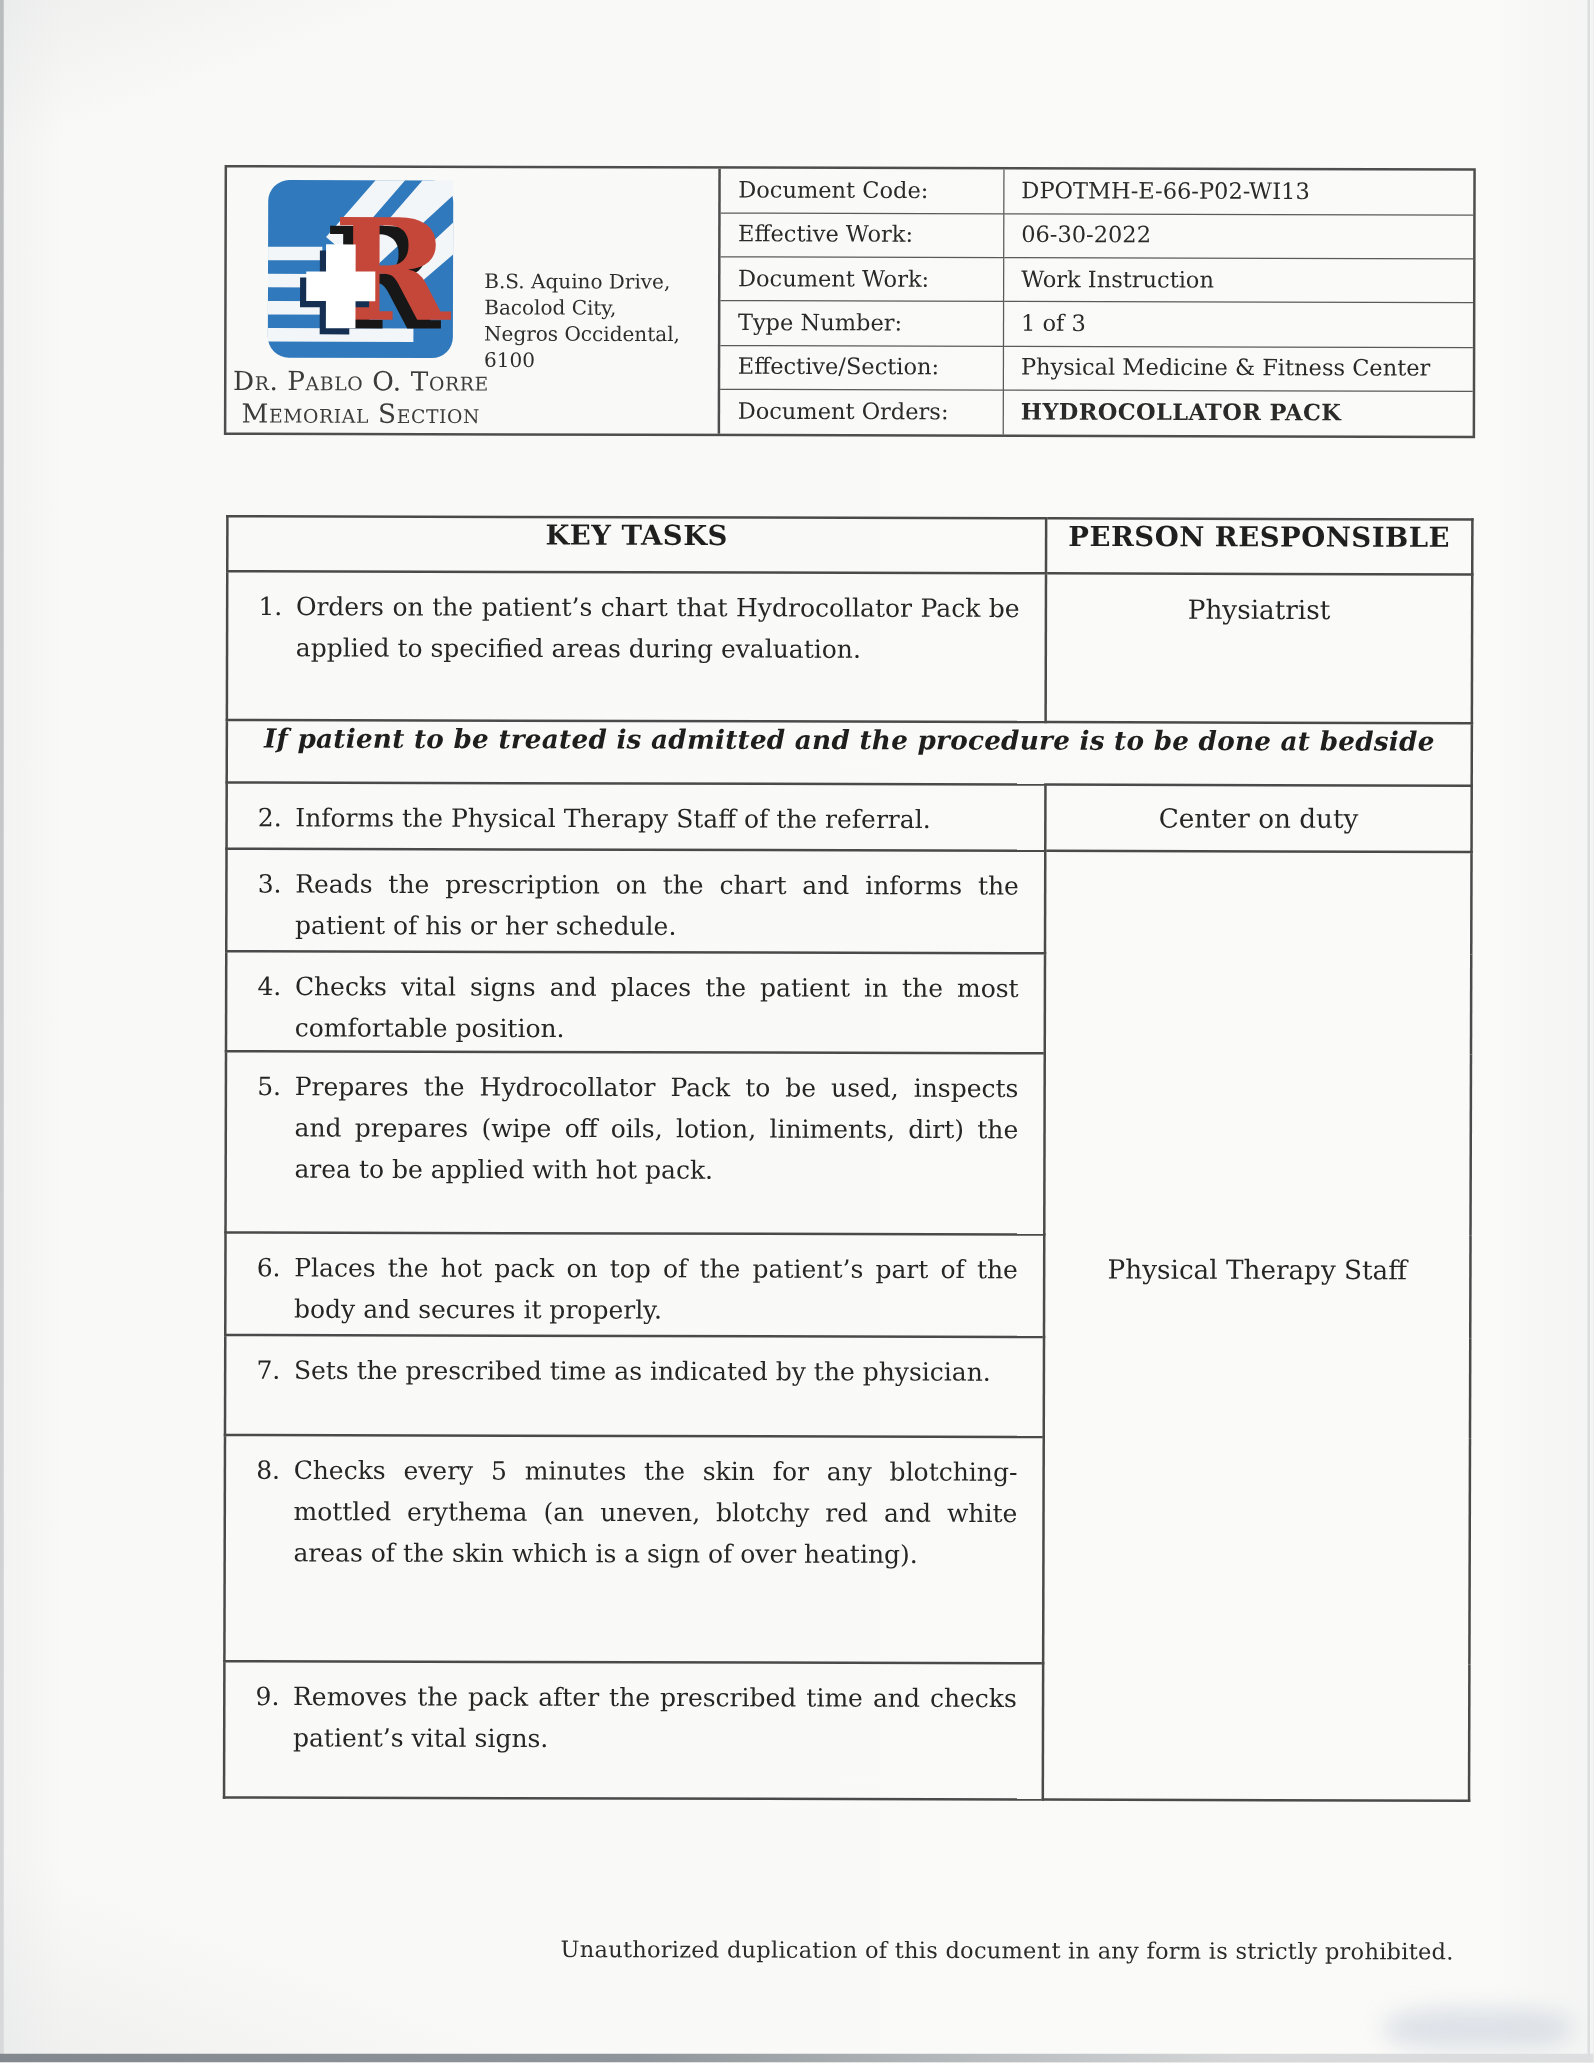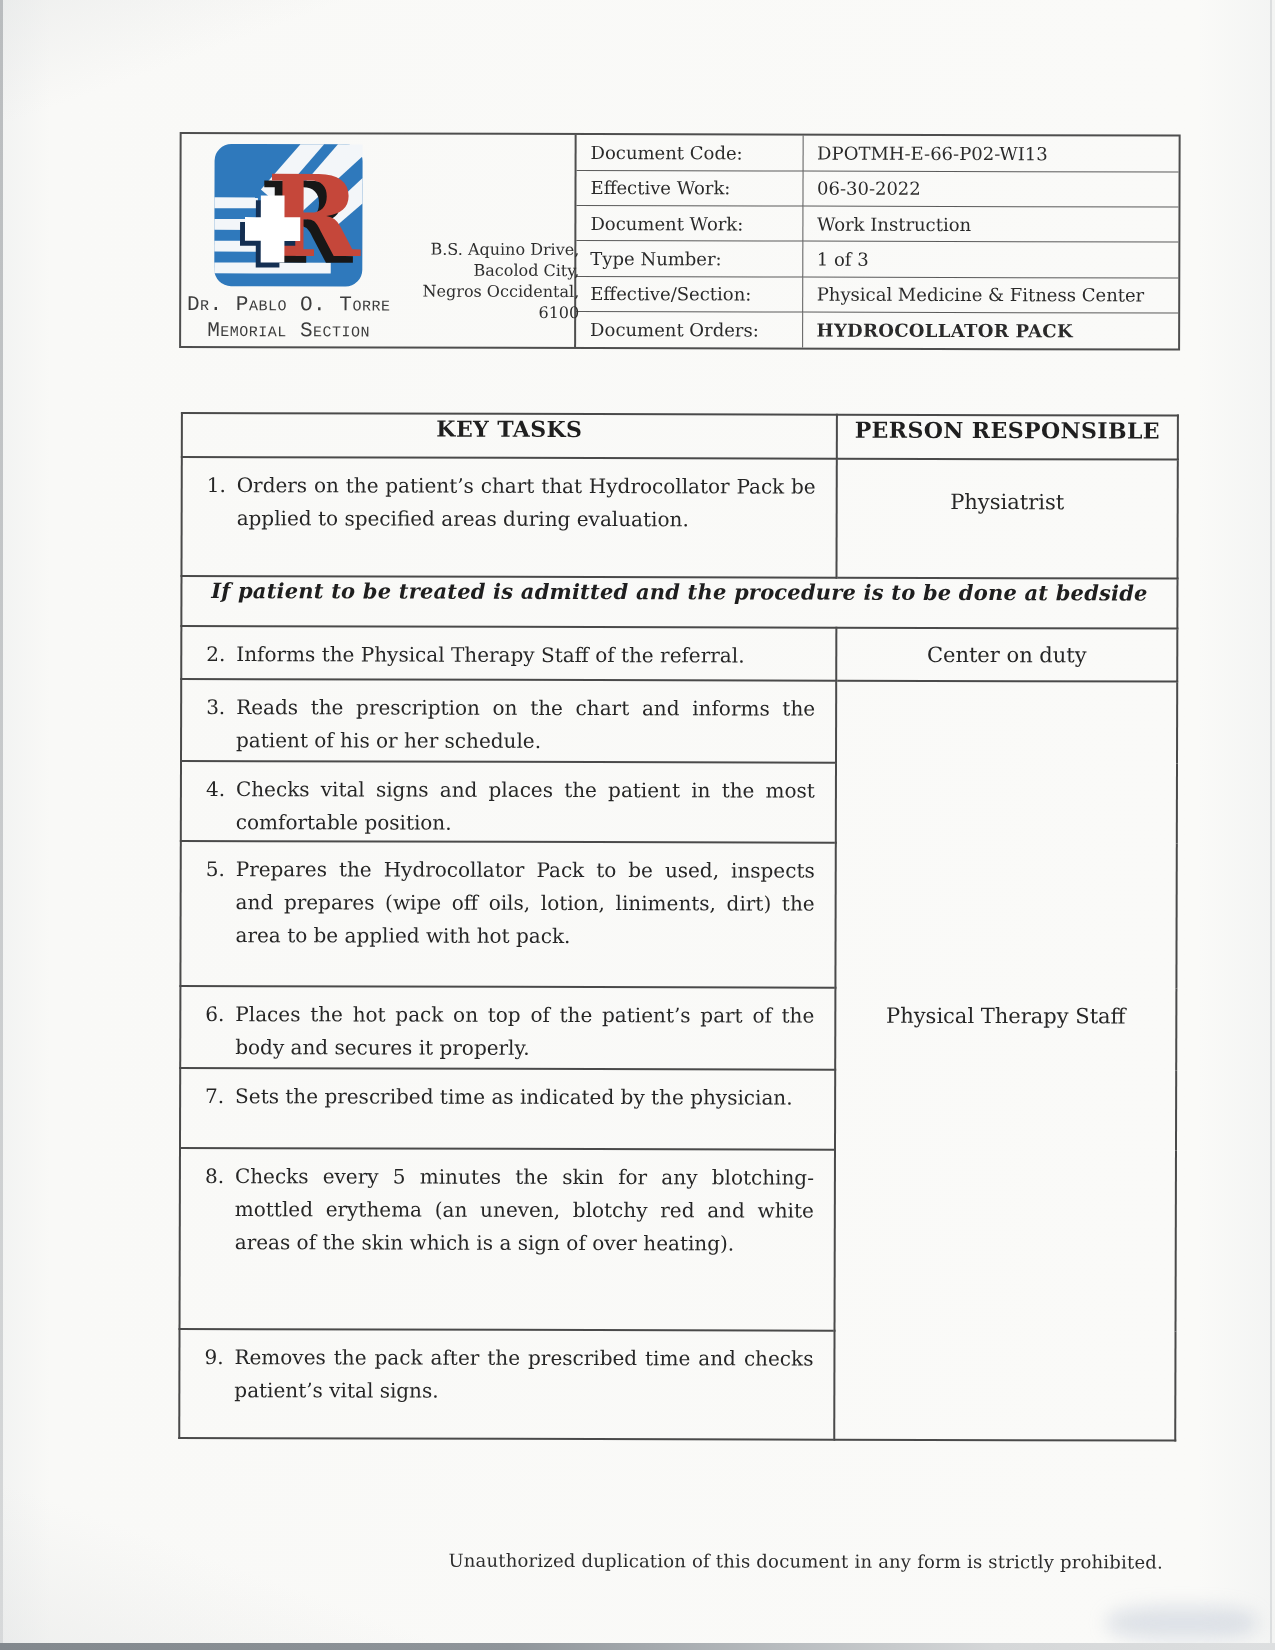--- a/index.html
+++ b/index.html
@@ -28,25 +28,25 @@
 
   
   .hdr {
     position:absolute; left:180px; top:132px; width:1001px; height:216px;
     border:2px solid #4e4e4e; display:flex; box-sizing:border-box;
   }
   .hdr-left { position:relative; width:399px; border-right:2px solid #4e4e4e; box-sizing:border-box; }
   .logo { position:absolute; left:28px; top:8px; width:158px; height:150px; }
   .hname {
     position:absolute; left:0; top:158px; width:215px; text-align:center;
-    font-variant:small-caps; font-size:21px; line-height:26px; color:#3c3c3c; letter-spacing:.5px;font-family:Liberation Mono, monospace;
+    font-variant:small-caps; font-size:21px; line-height:26px; color:#3c3c3c; letter-spacing:.5px;
   }
   .haddr {
-    position:absolute; left:206px; top:80px; width:192px; text-align:right;
-    font-size:16px; line-height:21px; color:#2e2e2e;margin-top:24px;
+    position:absolute; left:206px; top:80px; width:192px; text-align:left;
+    font-size:16px; line-height:21px; color:#2e2e2e;
   }
   table.meta { border-collapse:collapse; table-layout:fixed; width:602px; height:212px; }
   table.meta td {
     border:1.5px solid #5a5a5a; font-size:18px; padding:0 0 0 14px; vertical-align:middle;
     height:35px; color:#2a2a2a; box-sizing:border-box; overflow:hidden; white-space:nowrap;
   }
   table.meta tr:first-child td { border-top:none; }
   table.meta tr:last-child td { border-bottom:none; }
   table.meta td:first-child { border-left:none; }
   table.meta td:last-child { border-right:none; }
@@ -63,21 +63,21 @@
   tr.row-1 { height:119px; } tr.row-banner { height:50px; }
   tr.row-2 { height:53px; }  tr.row-3 { height:82px; }
   tr.row-4 { height:80px; }  tr.row-5 { height:145px; }
   tr.row-6 { height:82px; }  tr.row-7 { height:80px; }
   tr.row-8 { height:181px; } tr.row-9 { height:109px; }
   td.task { padding:11px 20px 0 24px; }
   .task-inner { display:flex; align-items:flex-start; }
   .tnum { flex:0 0 30px; font-size:20px; line-height:33px; color:#262626; }
   .ttext { flex:1; font-size:20px; line-height:33px; text-align:justify; color:#262626; }
   td.person { text-align:center; font-size:21px; color:#262626; }
-  td.person.top { padding-top:30px; vertical-align:top; }
+  td.person.top { padding-top:16px; vertical-align:top; }
   td.person.mid { vertical-align:middle; }
   td.person.merged { vertical-align:middle; padding-bottom:90px; }
   td.banner {
     text-align:center; vertical-align:middle; font-size:21px; font-weight:bold; font-style:italic;
     color:#1e1e1e; letter-spacing:.2px;
   }
 
   .footer {
     position:absolute; top:1549px; right:108px; font-size:18px; color:#2b2b2b; letter-spacing:.2px;
   }

